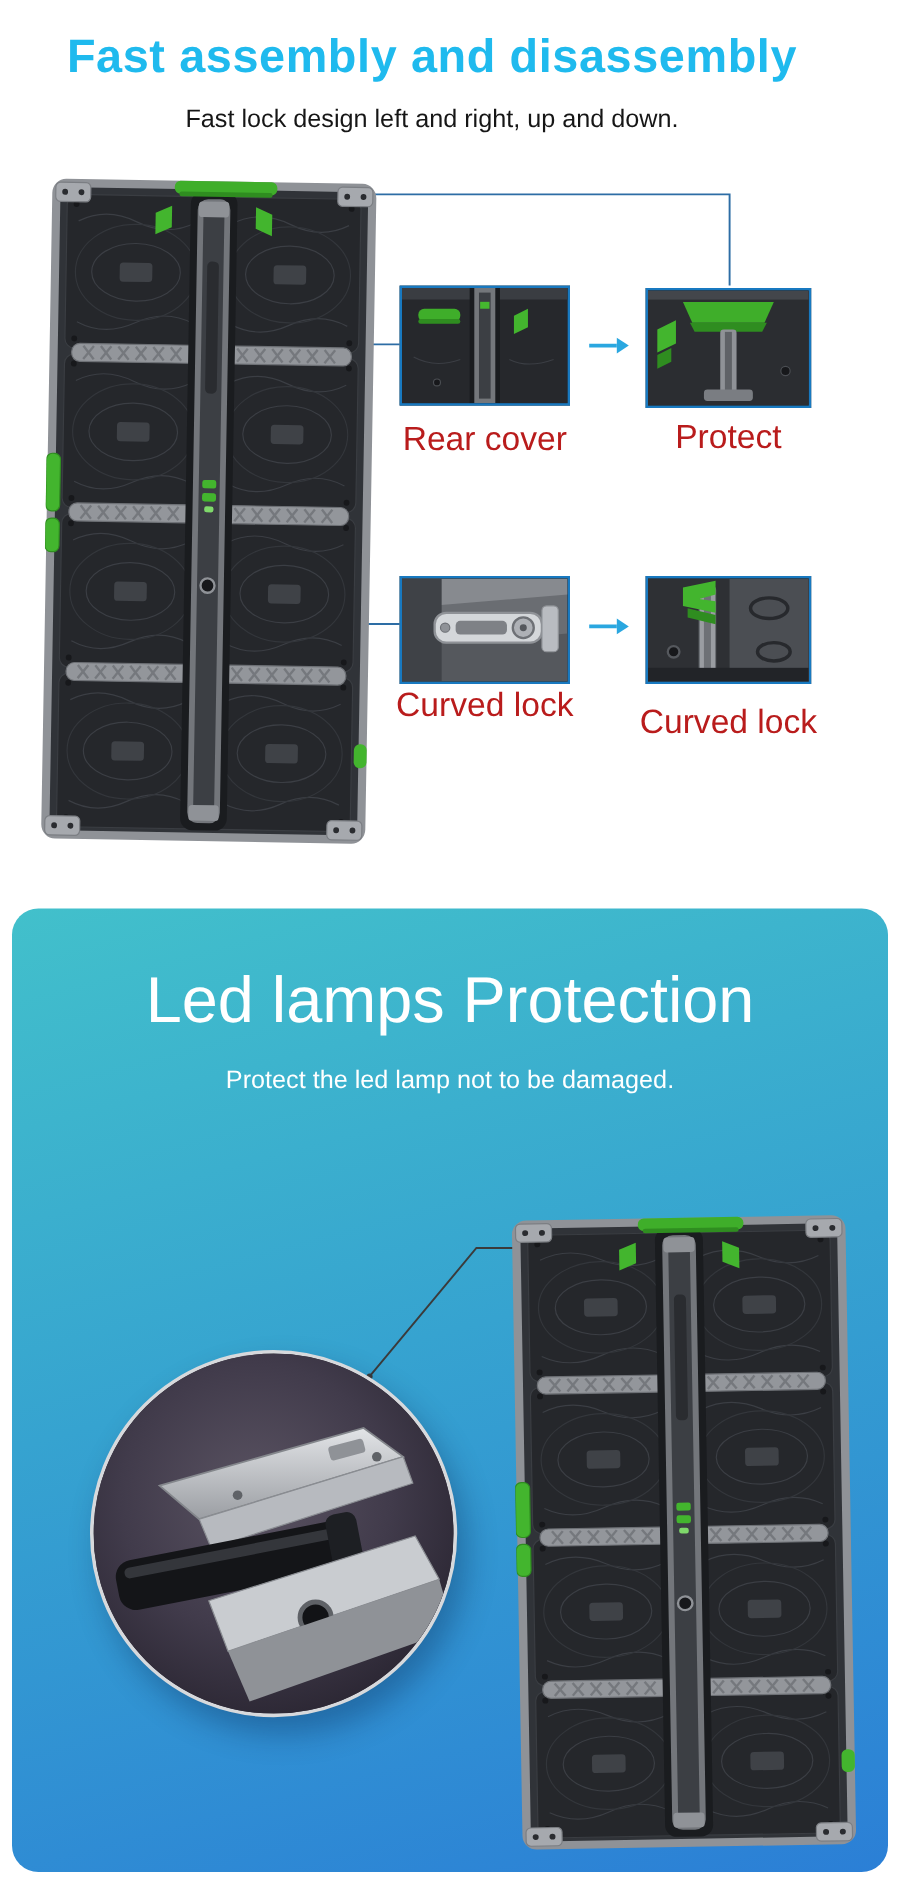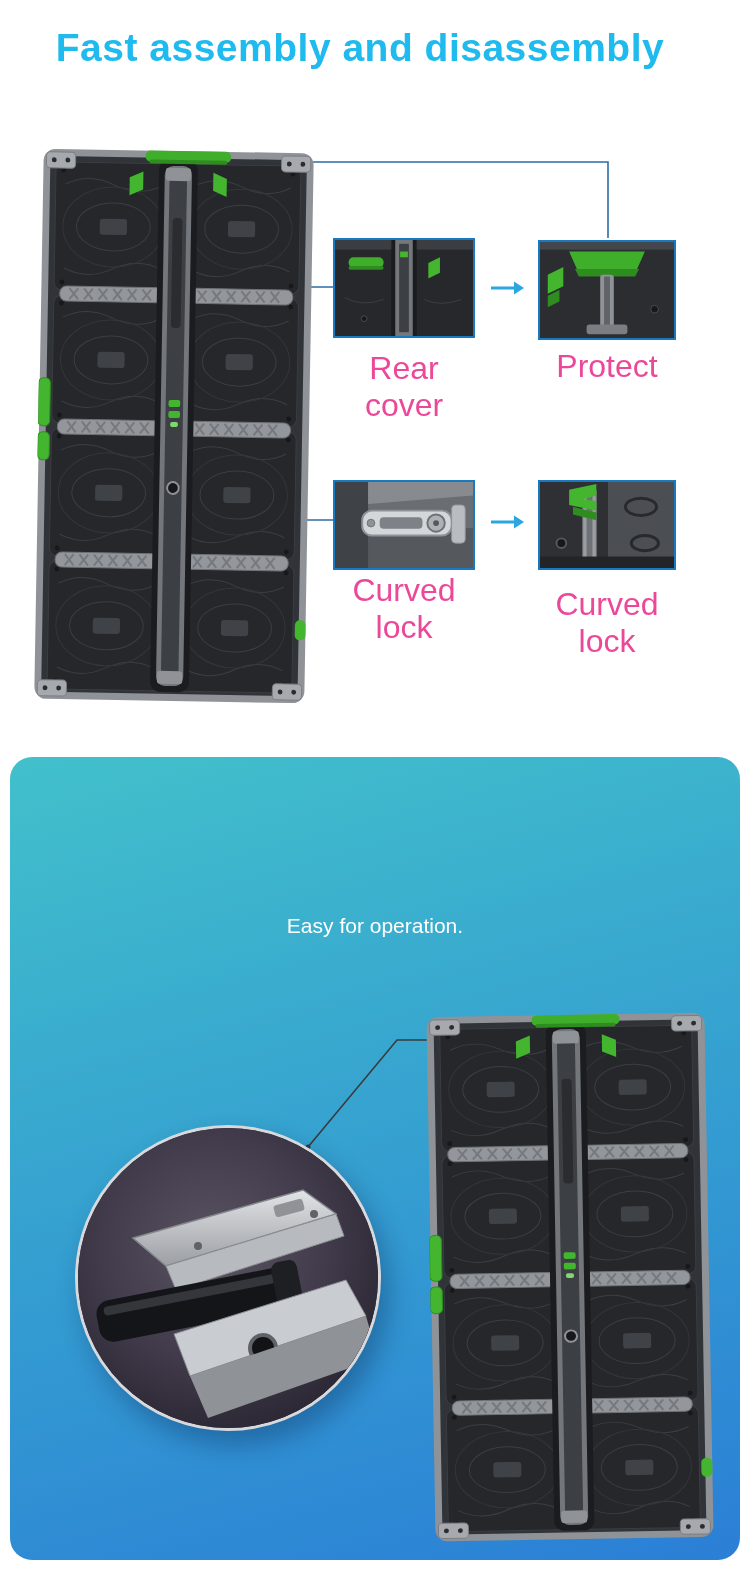--- a/index.html
+++ b/index.html
@@ -27,21 +27,21 @@
   }
   .callout-frame svg{display:block;width:100%;height:100%;}
   .frame-rear{left:333px;top:238px;width:142px;height:100px;}
   .frame-handle{left:538px;top:240px;width:138px;height:100px;}
   .frame-curved{left:333px;top:480px;width:142px;height:90px;}
   .frame-quickly{left:538px;top:480px;width:138px;height:90px;}
   .arrow{position:absolute;width:36px;height:18px;}
   .arrow1{left:489px;top:279px;}
   .arrow2{left:489px;top:513px;}
   .callout-label{
-    position:absolute;text-align:center;font-size:32px;color:#ec4899;
+    position:absolute;text-align:center;font-size:28px;color:#b91c1c;
   }
   .label-rear{left:333px;top:350px;width:142px;}
   .label-handle{left:538px;top:348px;width:138px;}
   .label-curved{left:324px;top:572px;width:160px;}
   .label-quickly{left:527px;top:586px;width:160px;}
 
   .protection{
     left:10px;top:757px;width:730px;height:803px;border-radius:22px;
     background:linear-gradient(165deg,#42c0cb 0%,#36a3d0 45%,#2b7fd6 100%);
     overflow:hidden;
@@ -66,20 +66,21 @@
   .zoom-circle svg{display:block;width:100%;height:100%;}
   .panel-protection{left:420px;top:255px;width:280px;height:530px;transform:rotate(-1deg);}
 </style>
 </head>
 <body>
 
 <div class="page">
 
   <section class="assembly">
     <h1 class="assembly-title">Fast assembly and disassembly</h1>
+    <p class="assembly-subtitle">Fast lock design left and right, up and down.</p>
 
     <svg class="connectors" viewBox="0 0 750 590">
       <polyline points="218,32 608,32 608,108" fill="none" stroke="#2d6da5" stroke-width="1.6"></polyline>
       <rect x="215" y="29" width="6" height="6" fill="#2d6da5"></rect>
       <line x1="197" y1="157" x2="333" y2="157" stroke="#2d6da5" stroke-width="1.6"></line>
       <rect x="194" y="154" width="6" height="6" fill="#2d6da5"></rect>
       <line x1="291" y1="390" x2="333" y2="390" stroke="#2d6da5" stroke-width="1.6"></line>
       <rect x="288" y="387" width="6" height="6" fill="#2d6da5"></rect>
     </svg>
 
@@ -354,21 +355,22 @@
         <circle cx="22" cy="64" r="5" fill="#17181b" stroke="#55585d" stroke-width="2"></circle>
         <rect x="0" y="78" width="138" height="12" fill="#222428"></rect>
       </svg>
     </div>
 
     <div class="callout-label label-curved">Curved lock</div>
     <div class="callout-label label-quickly">Curved lock</div>
   </section>
 
   <section class="protection">
-    <p class="protection-sub psub2">Easy for operation.</p>
+    <h2 class="protection-title">Led lamps Protection</h2>
+    <p class="protection-sub psub1">Protect the led lamp not to be damaged.</p>
 
     <svg class="pconnector" viewBox="0 0 730 803">
       <polyline points="298,390 387,283 425,283" fill="none" stroke="#3b3b3b" stroke-width="1.6"></polyline>
       <circle cx="298" cy="390" r="2.5" fill="#3b3b3b"></circle>
     </svg>
 
     <div class="zoom-circle">
       <svg viewBox="0 0 300 300">
         <defs>
           <radialGradient id="zc-bg" cx="45%" cy="40%" r="75%">

